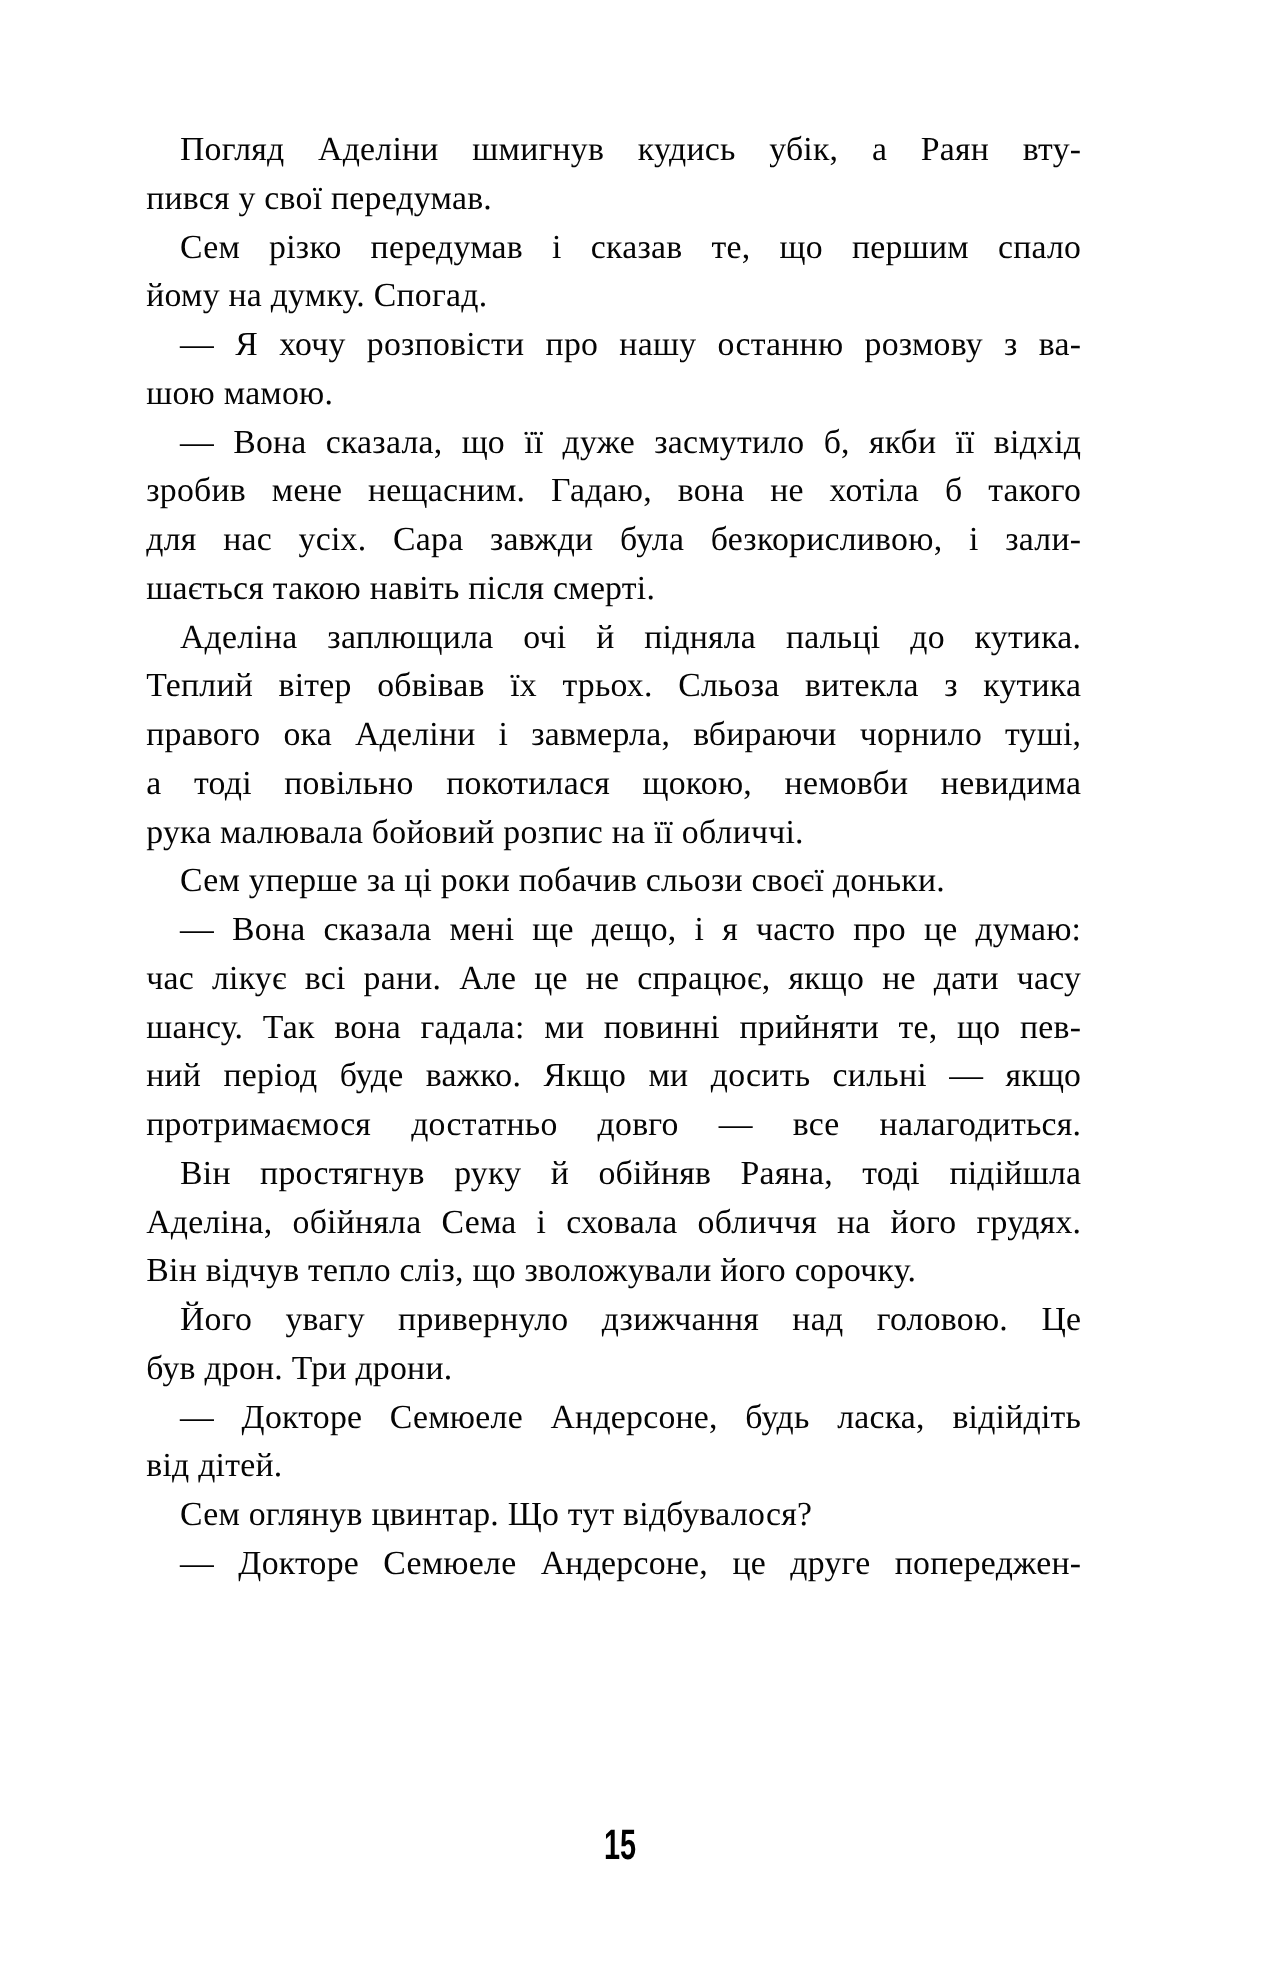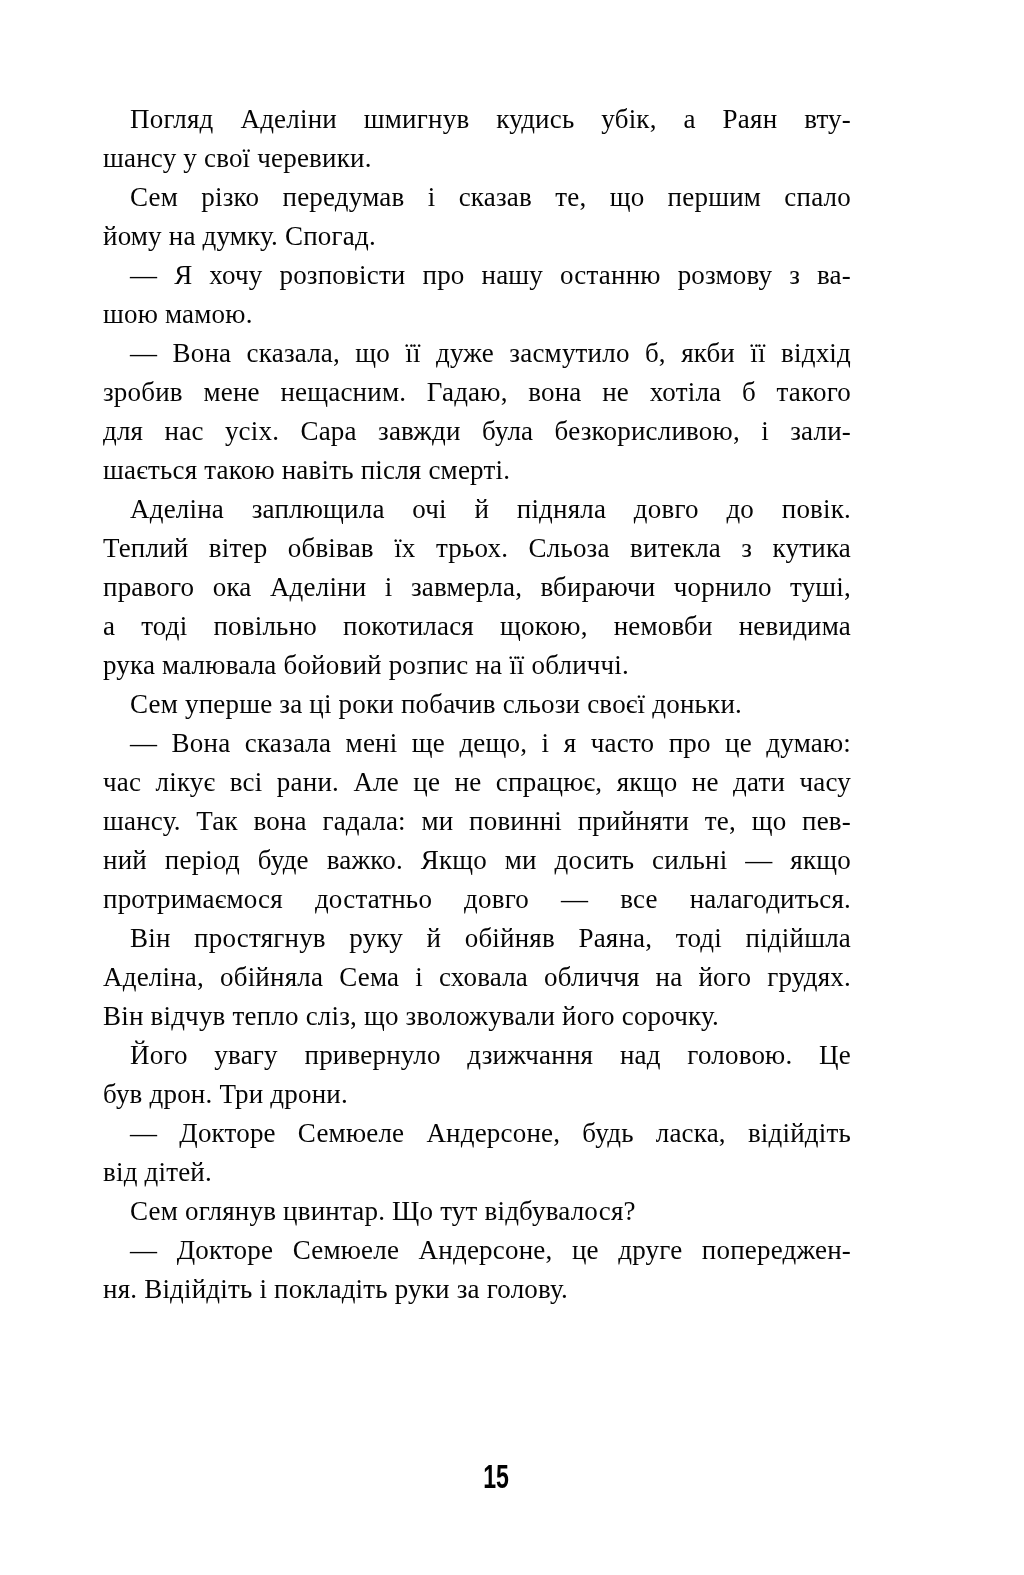--- a/index.html
+++ b/index.html
@@ -11,21 +11,21 @@
     position: relative;
     width: 1024px;
     height: 1575px;
     background: #ffffff;
     overflow: hidden;
     font-family: "Liberation Serif", "DejaVu Serif", serif;
     color: #000000;
   }
   .text-block {
     position: absolute;
-    left: 103px;
+    left: 117px;
     top: 100px;
     width: 748px;
   }
   .text-line {
     font-size: 27px;
     line-height: 39px;
     height: 39px;
     white-space: normal;
     color: #050505;
     letter-spacing: 0.2px;
@@ -50,45 +50,44 @@
     color: #000000;
     transform: scaleX(0.68);
   }
 </style>
 </head>
 <body>
 
 <div class="page">
   <div class="text-block" id="text-block">
       <div class="text-line first just">Погляд Аделіни шмигнув кудись убік, а Раян вту-</div>
-      <div class="text-line">шансу у свої черевики.</div>
+      <div class="text-line">пився у свої передумав.</div>
       <div class="text-line first just">Сем різко передумав і сказав те, що першим спало</div>
       <div class="text-line">йому на думку. Спогад.</div>
       <div class="text-line first just">— Я хочу розповісти про нашу останню розмову з ва-</div>
       <div class="text-line">шою мамою.</div>
       <div class="text-line first just">— Вона сказала, що її дуже засмутило б, якби її відхід</div>
       <div class="text-line just">зробив мене нещасним. Гадаю, вона не хотіла б такого</div>
       <div class="text-line just">для нас усіх. Сара завжди була безкорисливою, і зали-</div>
       <div class="text-line">шається такою навіть після смерті.</div>
-      <div class="text-line first just">Аделіна заплющила очі й підняла довго до повік.</div>
+      <div class="text-line first just">Аделіна заплющила очі й підняла пальці до кутика.</div>
       <div class="text-line just">Теплий вітер обвівав їх трьох. Сльоза витекла з кутика</div>
       <div class="text-line just">правого ока Аделіни і завмерла, вбираючи чорнило туші,</div>
       <div class="text-line just">а тоді повільно покотилася щокою, немовби невидима</div>
       <div class="text-line">рука малювала бойовий розпис на її обличчі.</div>
       <div class="text-line first">Сем уперше за ці роки побачив сльози своєї доньки.</div>
       <div class="text-line first just">— Вона сказала мені ще дещо, і я часто про це думаю:</div>
       <div class="text-line just">час лікує всі рани. Але це не спрацює, якщо не дати часу</div>
       <div class="text-line just">шансу. Так вона гадала: ми повинні прийняти те, що пев-</div>
       <div class="text-line just">ний період буде важко. Якщо ми досить сильні — якщо</div>
       <div class="text-line just">протримаємося достатньо довго — все налагодиться.</div>
       <div class="text-line first just">Він простягнув руку й обійняв Раяна, тоді підійшла</div>
       <div class="text-line just">Аделіна, обійняла Сема і сховала обличчя на його грудях.</div>
       <div class="text-line">Він відчув тепло сліз, що зволожували його сорочку.</div>
       <div class="text-line first just">Його увагу привернуло дзижчання над головою. Це</div>
       <div class="text-line">був дрон. Три дрони.</div>
       <div class="text-line first just">— Докторе Семюеле Андерсоне, будь ласка, відійдіть</div>
       <div class="text-line">від дітей.</div>
       <div class="text-line first">Сем оглянув цвинтар. Що тут відбувалося?</div>
       <div class="text-line first just">— Докторе Семюеле Андерсоне, це друге попереджен-</div>
-      <div class="text-line">ня. Відійдіть і покладіть руки за голову.</div>
     </div>
   <div class="page-number">15</div>
 </div>
 
 </body></html>

